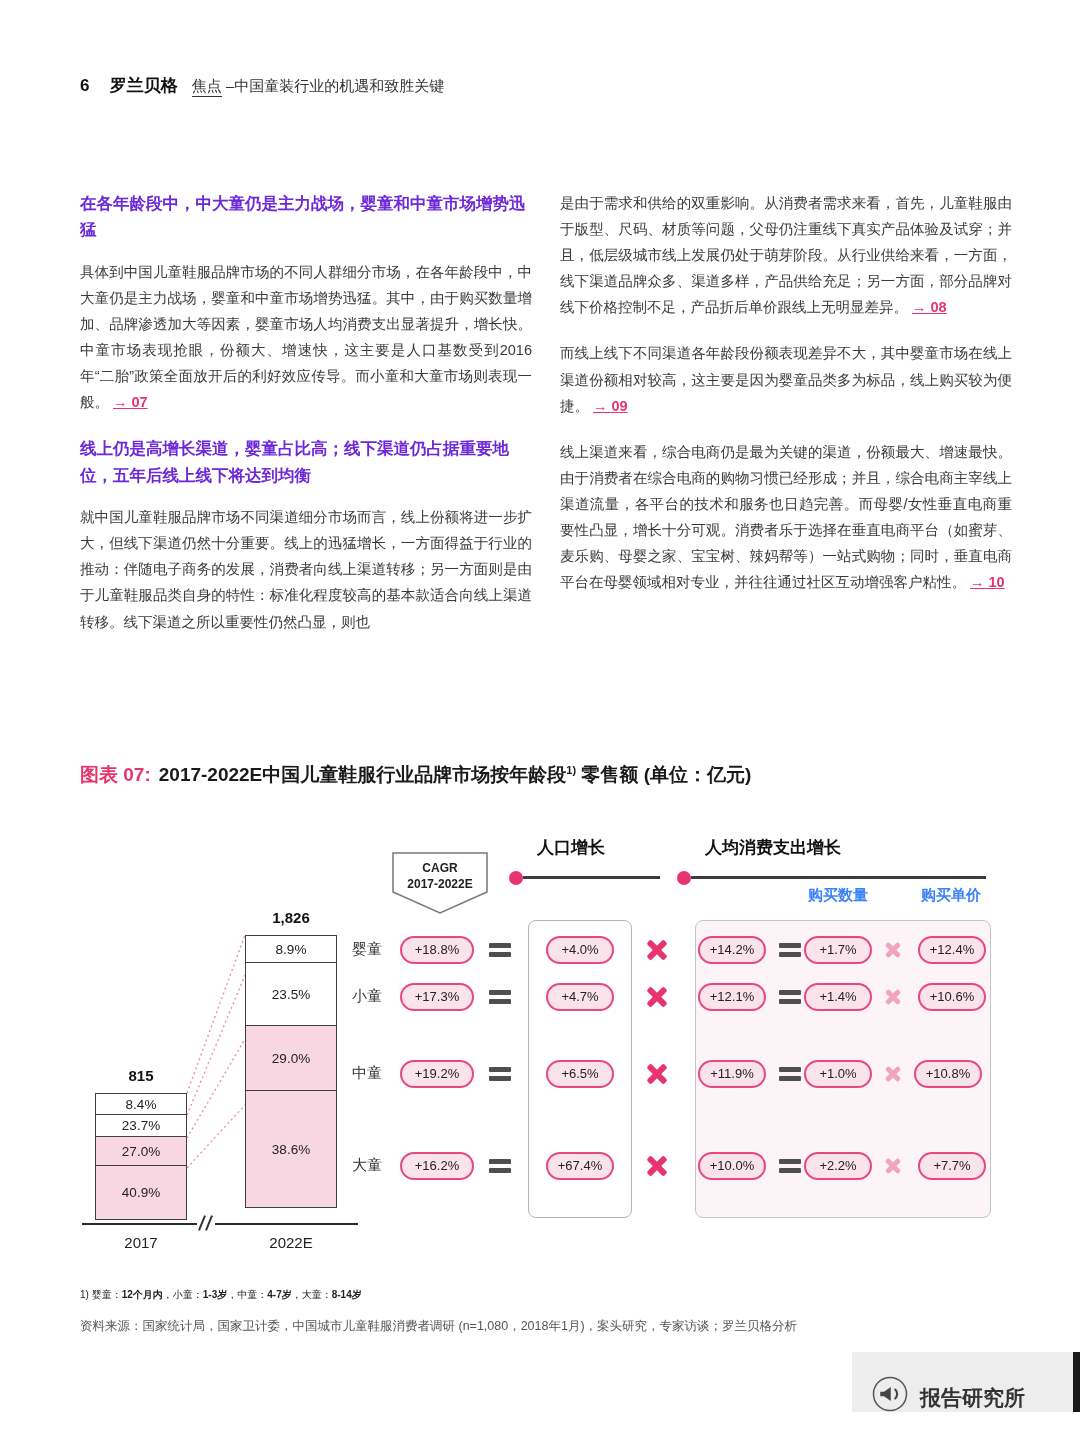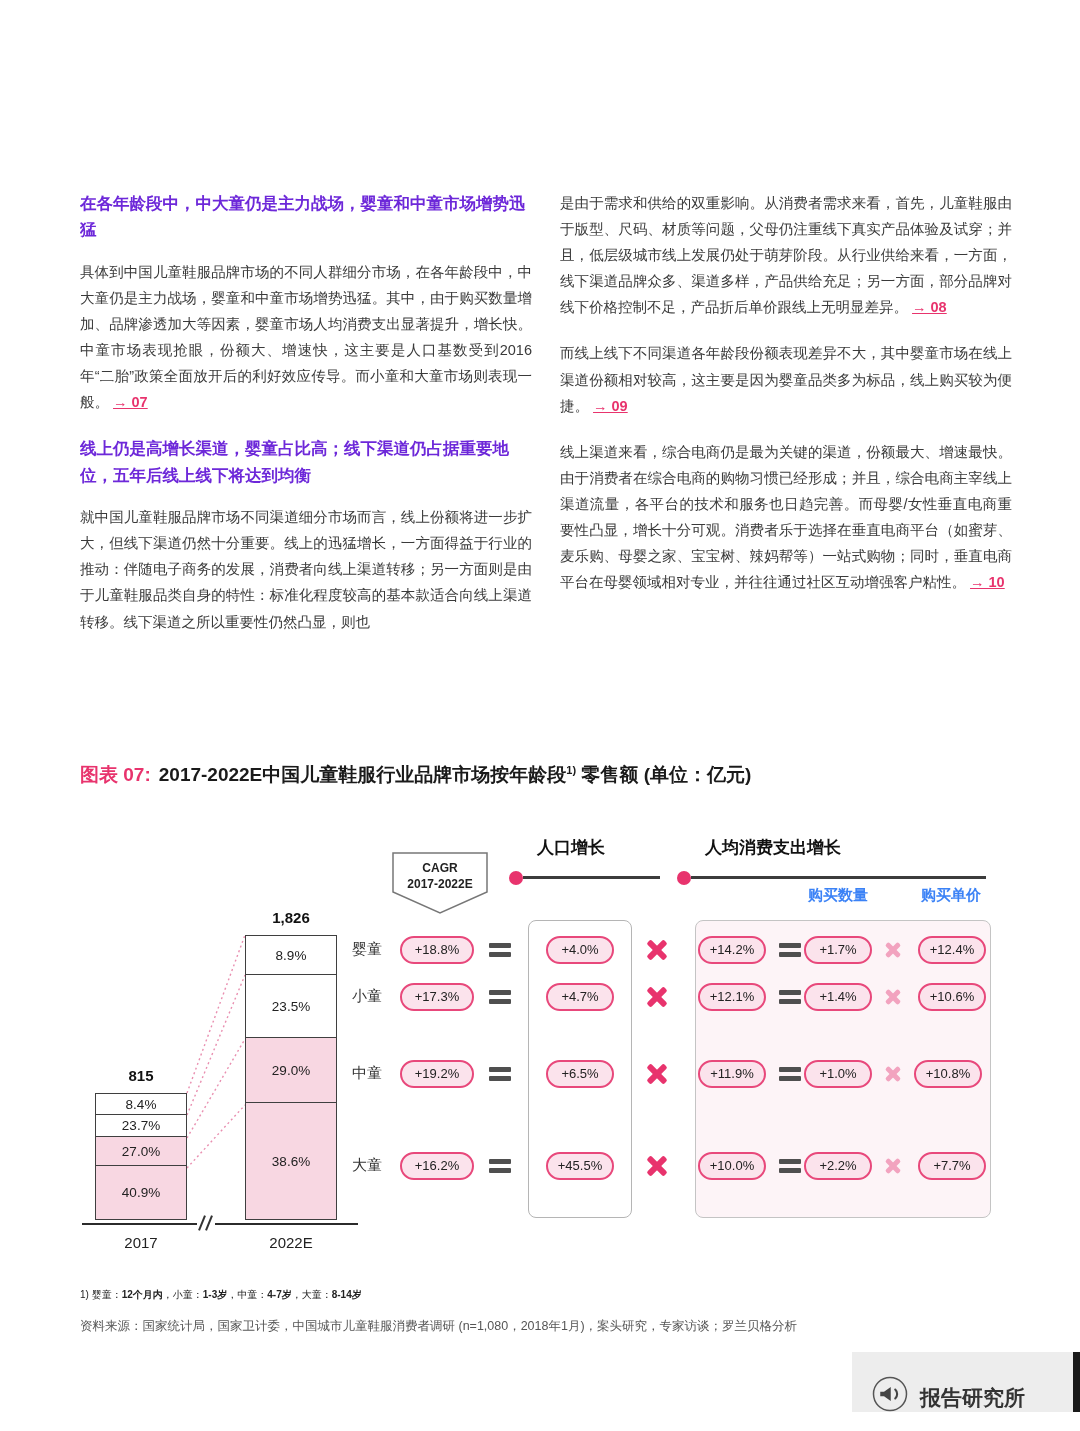--- a/index.html
+++ b/index.html
@@ -68,20 +68,26 @@
                  display:flex; align-items:flex-end; gap:12px; padding-left:20px; box-sizing:border-box; }
   .footer-edge { position:absolute; right:0; top:0; width:7px; height:60px; background:#1a1a1a; }
   .footer-text { font-size:21px; font-weight:600; color:#333; }
   .logo-icon { width:36px; height:36px; }
 </style>
 </head>
 <body>
 
 <div class="page">
 
+  <div class="header">
+    <span class="page-num">6</span>
+    <span class="brand">罗兰贝格</span>
+    <span class="series">焦点</span>
+    <span class="subtitle"> –中国童装行业的机遇和致胜关键</span>
+  </div>
 
   <div class="columns">
     <div class="col">
       <h3 class="heading">在各年龄段中，中大童仍是主力战场，婴童和中童市场增势迅猛</h3>
       <p class="body-p"><span>具体到中国儿童鞋服品牌市场的不同人群细分市场，在各年龄段中，中大童仍是主力战场，婴童和中童市场增势迅猛。其中，由于购买数量增加、品牌渗透加大等因素，婴童市场人均消费支出显著提升，增长快。中童市场表现抢眼，份额大、增速快，这主要是人口基数受到2016年“二胎”政策全面放开后的利好效应传导。而小童和大童市场则表现一般。</span> <a class="ref">→ 07</a></p>
       <h3 class="heading">线上仍是高增长渠道，婴童占比高；线下渠道仍占据重要地位，五年后线上线下将达到均衡</h3>
       <p class="body-p"><span>就中国儿童鞋服品牌市场不同渠道细分市场而言，线上份额将进一步扩大，但线下渠道仍然十分重要。线上的迅猛增长，一方面得益于行业的推动：伴随电子商务的发展，消费者向线上渠道转移；另一方面则是由于儿童鞋服品类自身的特性：标准化程度较高的基本款适合向线上渠道转移。线下渠道之所以重要性仍然凸显，则也</span></p>
     </div>
     <div class="col">
       <p class="body-p"><span>是由于需求和供给的双重影响。从消费者需求来看，首先，儿童鞋服由于版型、尺码、材质等问题，父母仍注重线下真实产品体验及试穿；并且，低层级城市线上发展仍处于萌芽阶段。从行业供给来看，一方面，线下渠道品牌众多、渠道多样，产品供给充足；另一方面，部分品牌对线下价格控制不足，产品折后单价跟线上无明显差异。</span> <a class="ref">→ 08</a></p>
@@ -127,21 +133,21 @@
     <div class="bar-total" style="left:15px; top:237px;">815</div>
     <div class="bar" style="left:15px; top:263px;">
       <div class="seg" style="height:22px;">8.4%</div>
       <div class="seg" style="height:23px;">23.7%</div>
       <div class="seg pink" style="height:30px;">27.0%</div>
       <div class="seg pink" style="height:55px;">40.9%</div>
     </div>
 
     <div class="bar-total" style="left:165px; top:79px;">1,826</div>
     <div class="bar" style="left:165px; top:105px;">
-      <div class="seg" style="height:40px;">8.9%</div>
+      <div class="seg" style="height:28px;">8.9%</div>
       <div class="seg" style="height:64px;">23.5%</div>
       <div class="seg pink" style="height:66px;">29.0%</div>
       <div class="seg pink" style="height:118px;">38.6%</div>
     </div>
 
     <div class="axis"></div>
     <div class="axis-break">
         <i></i>
         <i></i>
       </div>
@@ -172,21 +178,21 @@
       </div>
     <div class="eq" style="left:409px; top:329px;">
         <i></i>
         <i></i>
       </div>
 
     <div class="factor-box" style="left:448px; top:90px; width:104px; height:298px;"></div>
     <div class="pill" style="left:466px; top:106px; width:68px;">+4.0%</div>
     <div class="pill" style="left:466px; top:153px; width:68px;">+4.7%</div>
     <div class="pill" style="left:466px; top:230px; width:68px;">+6.5%</div>
-    <div class="pill" style="left:466px; top:322px; width:68px;">+45.5%</div>
+    <div class="pill" style="left:466px; top:322px; width:68px;">+67.4%</div>
 
     <div class="cross" style="left:565px; top:108px;"></div>
     <div class="cross" style="left:565px; top:155px;"></div>
     <div class="cross" style="left:565px; top:232px;"></div>
     <div class="cross" style="left:565px; top:324px;"></div>
 
     <div class="factor-box pinkish" style="left:615px; top:90px; width:296px; height:298px;"></div>
 
     <div class="pill" style="left:618px; top:106px; width:68px;">+14.2%</div>
     <div class="pill" style="left:618px; top:153px; width:68px;">+12.1%</div>

